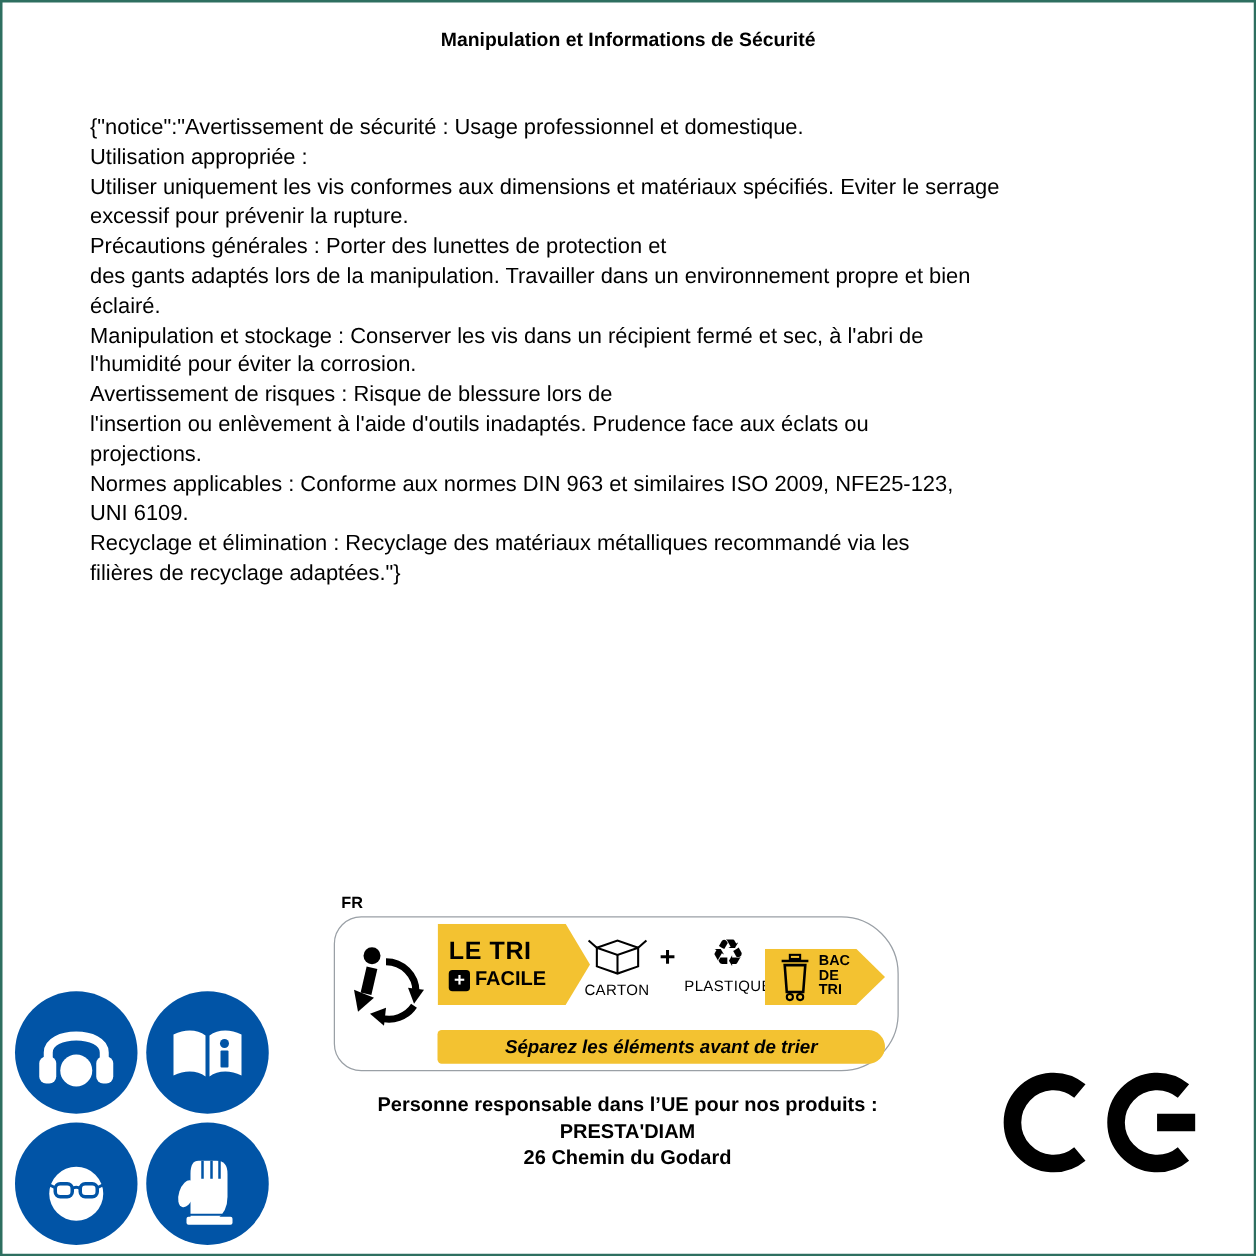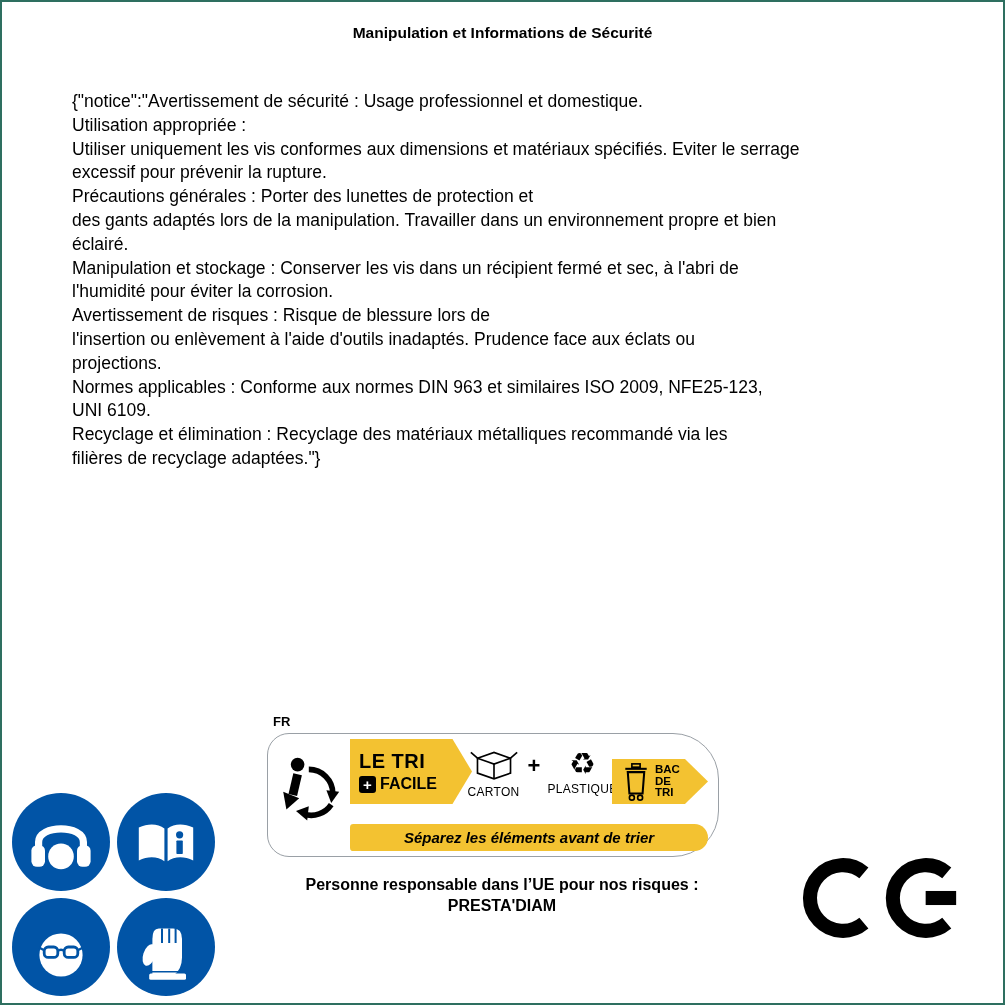--- a/index.html
+++ b/index.html
@@ -179,22 +179,23 @@
               <div>TRI</div>
             </div>
           </div>
         </div>
         <div class="strip">Séparez les éléments avant de trier</div>
       </div>
     </div>
   </div>
 
   <div class="responsible">
-    <div>Personne responsable dans l’UE pour nos risques :</div>
+    <div>Personne responsable dans l’UE pour nos produits :</div>
     <div>PRESTA'DIAM</div>
+    <div>26 Chemin du Godard</div>
   </div>
 
   <div class="ce">
     <svg viewBox="0 0 212 110" width="166" height="86">
       <path d="M79,22.8 A42,42 0 1 0 79,87.2" fill="none" stroke="#000" stroke-width="18"></path>
       <path d="M185,22.8 A42,42 0 1 0 185,87.2" fill="none" stroke="#000" stroke-width="18"></path>
       <line x1="158" y1="55" x2="197" y2="55" stroke="#000" stroke-width="18"></line>
     </svg>
   </div>
 

